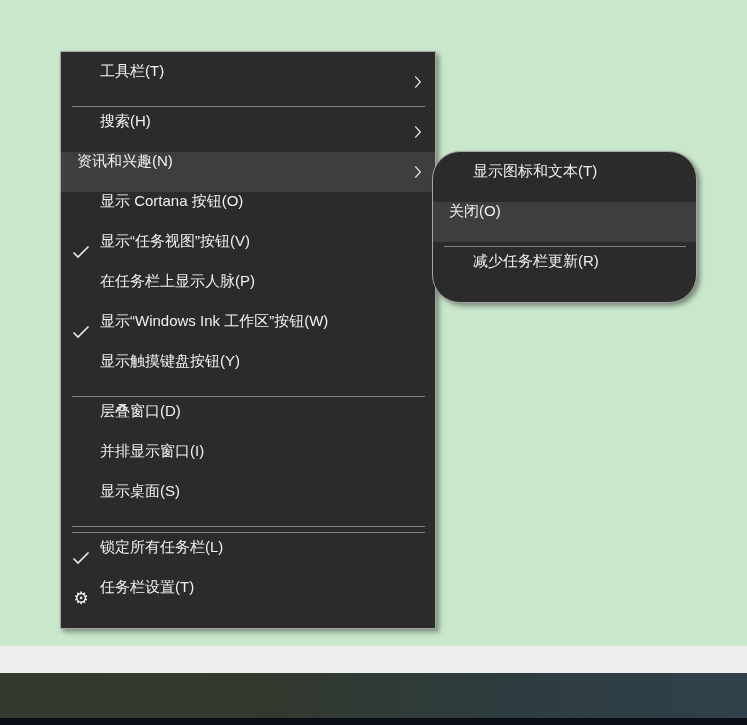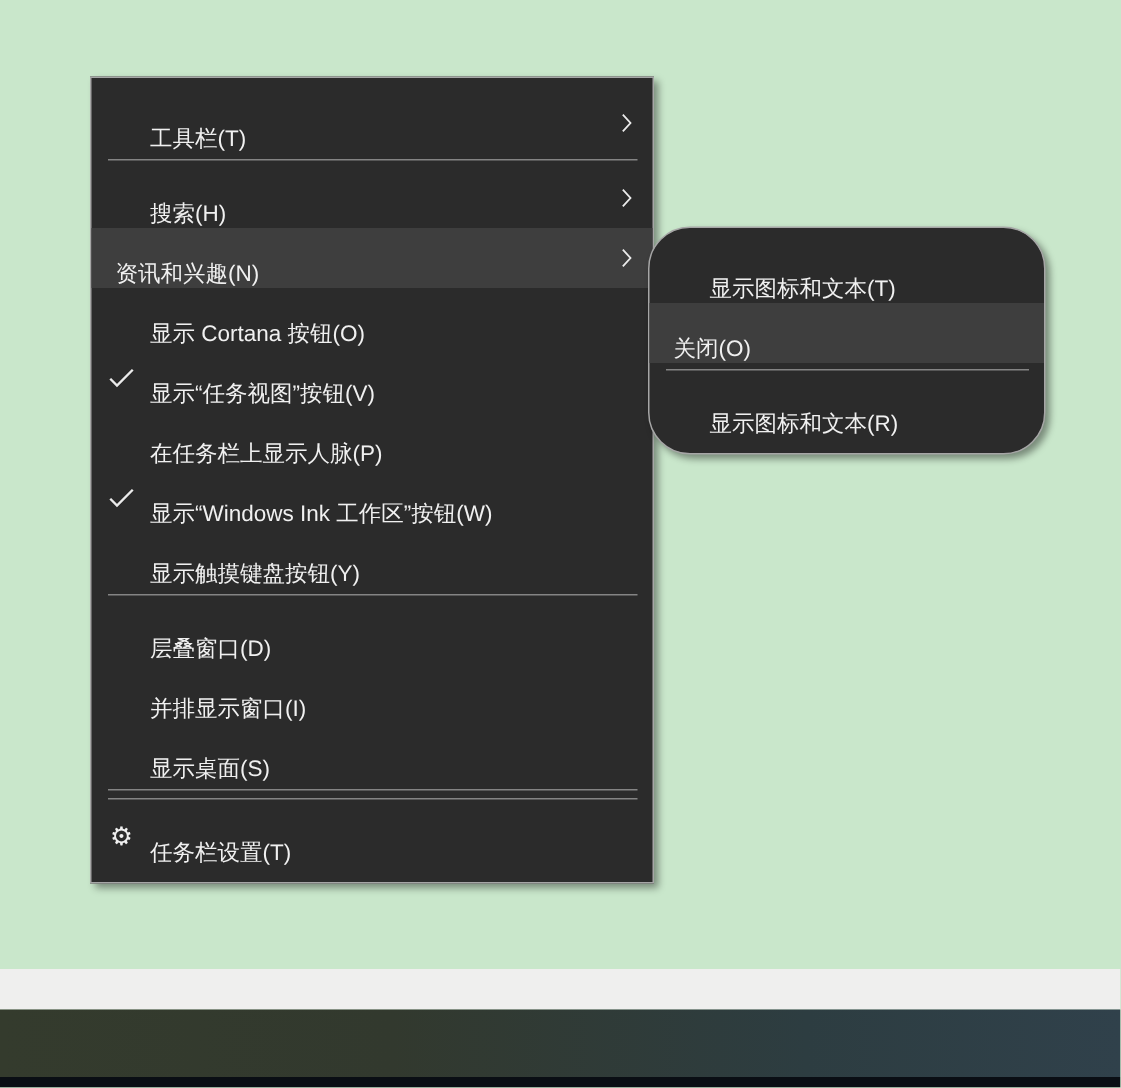--- a/index.html
+++ b/index.html
@@ -34,21 +34,21 @@
     position:absolute;
     background:var(--menu-bg);
     border:1px solid var(--menu-border);
     box-shadow:3px 3px 5px rgba(0,0,0,0.40);
     box-sizing:border-box;
     padding:10px 0;
   }
   .main-menu{left:60px;top:51px;width:376px;z-index:10;}
   .sub-menu{left:432px;top:151px;width:265px;z-index:20;border-radius:28px;}
   .menu-item{
-    position:relative;height:40px;display:flex;align-items:flex-end;
+    position:relative;height:40px;display:flex;align-items:flex-start;
     padding-left:39px;color:var(--menu-text);font-size:15px;
     white-space:nowrap;cursor:default;
   }
   .sub-menu .menu-item{padding-left:40px;}
   .menu-item.highlighted{background:var(--menu-highlight);padding-left:16px;}
   .menu-separator{
     height:1px;background:var(--separator);
     margin:4px 10px 5px 11px;
   }
   .icon-check{
@@ -123,28 +123,34 @@
     </div>
     <div class="menu-item">
       <span class="menu-label">并排显示窗口(I)</span>
     </div>
     <div class="menu-item">
       <span class="menu-label">显示桌面(S)</span>
     </div>
     <div class="menu-separator"></div>
     <div class="menu-separator"></div>
     <div class="menu-item">
+      <svg viewBox="0 0 18 14" class="icon-check">
+        <polyline points="1.5,7.5 6,12 16.5,1.5" fill="none" stroke="#ebebeb" stroke-width="1.6"></polyline>
+      </svg>
+      <span class="menu-label">锁定所有任务栏(L)</span>
+    </div>
+    <div class="menu-item">
       <span class="icon-gear">⚙</span>
       <span class="menu-label">任务栏设置(T)</span>
     </div>
   </div>
 <div id="sub-menu" class="context-menu sub-menu">
     <div class="menu-item">
       <span class="menu-label">显示图标和文本(T)</span>
     </div>
     <div class="menu-item highlighted">
       <span class="menu-label">关闭(O)</span>
     </div>
     <div class="menu-separator"></div>
     <div class="menu-item">
-      <span class="menu-label">显示图标和文本(R)</span>
+      <span class="menu-label">减少任务栏更新(R)</span>
     </div>
   </div>
 
 </body></html>

